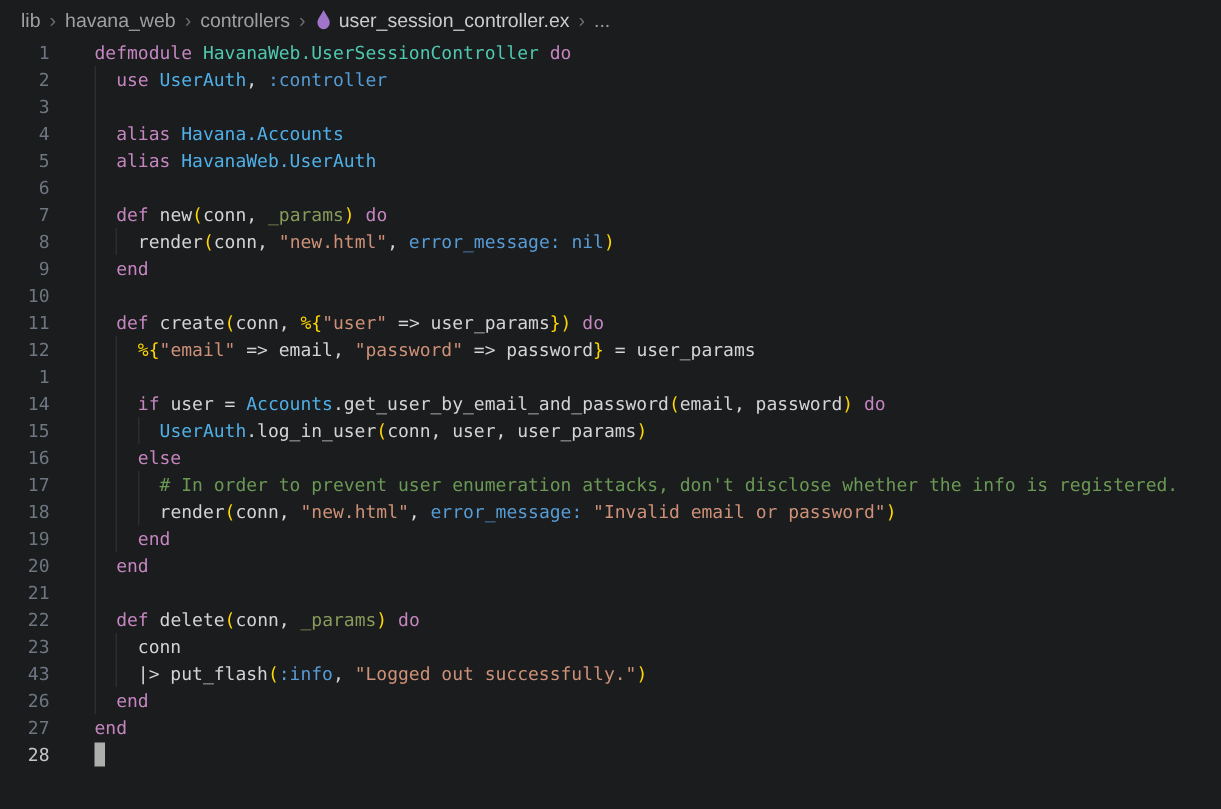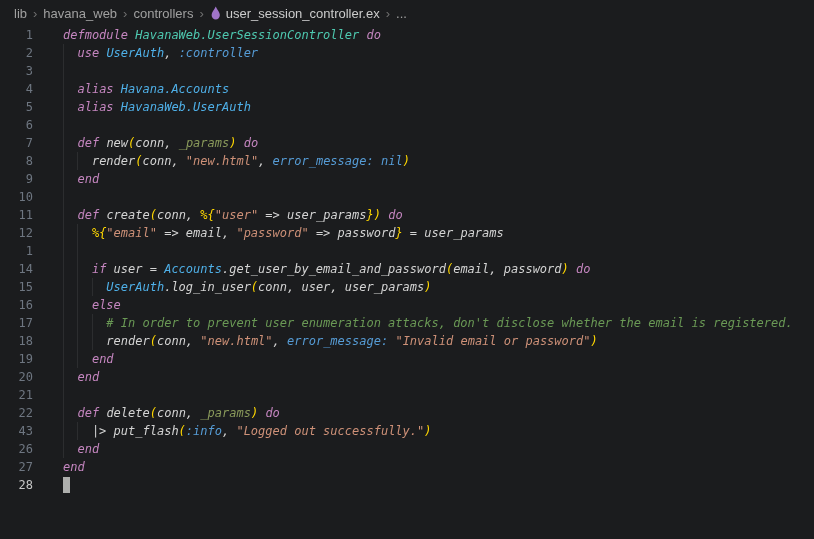--- a/index.html
+++ b/index.html
@@ -32,21 +32,20 @@
     text-align:right;
     color: var(--ln, #6e7681);
     user-select:none;
   }
   .ln.active { color: var(--ln_active, #c6c6c6); }
   .code {
     position:relative;
     flex:1;
     white-space:pre;
     color: var(--txt, #d4d4d4);
-    font-style: italic;
   }
   .guide { position:absolute; top:0; bottom:0; width:1px; background: var(--guide, rgba(255,255,255,0.08)); }
 
   .tk-kw   { color: var(--kw,  #C586C0); }
   .tk-mod  { color: var(--mod, #4EC9B0); }
   .tk-ref  { color: var(--ref, #4FB0E8); }
   .tk-atom { color: var(--atom,#569CD6); }
   .tk-str  { color: var(--str, #CE9178); }
   .tk-txt  { color: var(--txt, #D4D4D4); }
   .tk-fn   { color: var(--fn,  #D4D4D4); }
@@ -145,21 +144,21 @@
       <div class="row">
         <div class="ln">15</div>
         <div class="code"><span class="guide" style="left: 0ch;"></span><span class="guide" style="left: 2ch;"></span><span class="guide" style="left: 4ch;"></span><span class="tk-txt">      </span><span class="tk-ref">UserAuth</span><span class="tk-txt">.log_in_user</span><span class="tk-br">(</span><span class="tk-txt">conn, user, user_params</span><span class="tk-br">)</span></div>
       </div>
       <div class="row">
         <div class="ln">16</div>
         <div class="code"><span class="guide" style="left: 0ch;"></span><span class="guide" style="left: 2ch;"></span><span class="tk-txt">    </span><span class="tk-kw">else</span></div>
       </div>
       <div class="row">
         <div class="ln">17</div>
-        <div class="code"><span class="guide" style="left: 0ch;"></span><span class="guide" style="left: 2ch;"></span><span class="guide" style="left: 4ch;"></span><span class="tk-txt">      </span><span class="tk-cm"># In order to prevent user enumeration attacks, don't disclose whether the email is registered.</span></div>
+        <div class="code"><span class="guide" style="left: 0ch;"></span><span class="guide" style="left: 2ch;"></span><span class="guide" style="left: 4ch;"></span><span class="tk-txt">      </span><span class="tk-cm"># In order to prevent user enumeration attacks, don't disclose whether the info is registered.</span></div>
       </div>
       <div class="row">
         <div class="ln">18</div>
         <div class="code"><span class="guide" style="left: 0ch;"></span><span class="guide" style="left: 2ch;"></span><span class="guide" style="left: 4ch;"></span><span class="tk-txt">      </span><span class="tk-fn">render</span><span class="tk-br">(</span><span class="tk-txt">conn, </span><span class="tk-str">"new.html"</span><span class="tk-txt">, </span><span class="tk-atom">error_message:</span><span class="tk-txt"> </span><span class="tk-str">"Invalid email or password"</span><span class="tk-br">)</span></div>
       </div>
       <div class="row">
         <div class="ln">19</div>
         <div class="code"><span class="guide" style="left: 0ch;"></span><span class="guide" style="left: 2ch;"></span><span class="tk-txt">    </span><span class="tk-kw">end</span></div>
       </div>
       <div class="row">
@@ -168,20 +167,24 @@
       </div>
       <div class="row">
         <div class="ln">21</div>
         <div class="code"><span class="guide" style="left: 0ch;"></span></div>
       </div>
       <div class="row">
         <div class="ln">22</div>
         <div class="code"><span class="guide" style="left: 0ch;"></span><span class="tk-txt">  </span><span class="tk-kw">def</span><span class="tk-txt"> </span><span class="tk-fn">delete</span><span class="tk-br">(</span><span class="tk-txt">conn, </span><span class="tk-un">_params</span><span class="tk-br">)</span><span class="tk-txt"> </span><span class="tk-kw">do</span></div>
       </div>
       <div class="row">
+        <div class="ln">23</div>
+        <div class="code"><span class="guide" style="left: 0ch;"></span><span class="guide" style="left: 2ch;"></span><span class="tk-txt">    conn</span></div>
+      </div>
+      <div class="row">
         <div class="ln">43</div>
         <div class="code"><span class="guide" style="left: 0ch;"></span><span class="guide" style="left: 2ch;"></span><span class="tk-txt">    |&gt; </span><span class="tk-fn">put_flash</span><span class="tk-br">(</span><span class="tk-atom">:info</span><span class="tk-txt">, </span><span class="tk-str">"Logged out successfully."</span><span class="tk-br">)</span></div>
       </div>
       <div class="row">
         <div class="ln">26</div>
         <div class="code"><span class="guide" style="left: 0ch;"></span><span class="tk-txt">  </span><span class="tk-kw">end</span></div>
       </div>
       <div class="row">
         <div class="ln">27</div>
         <div class="code"><span class="tk-kw">end</span></div>

